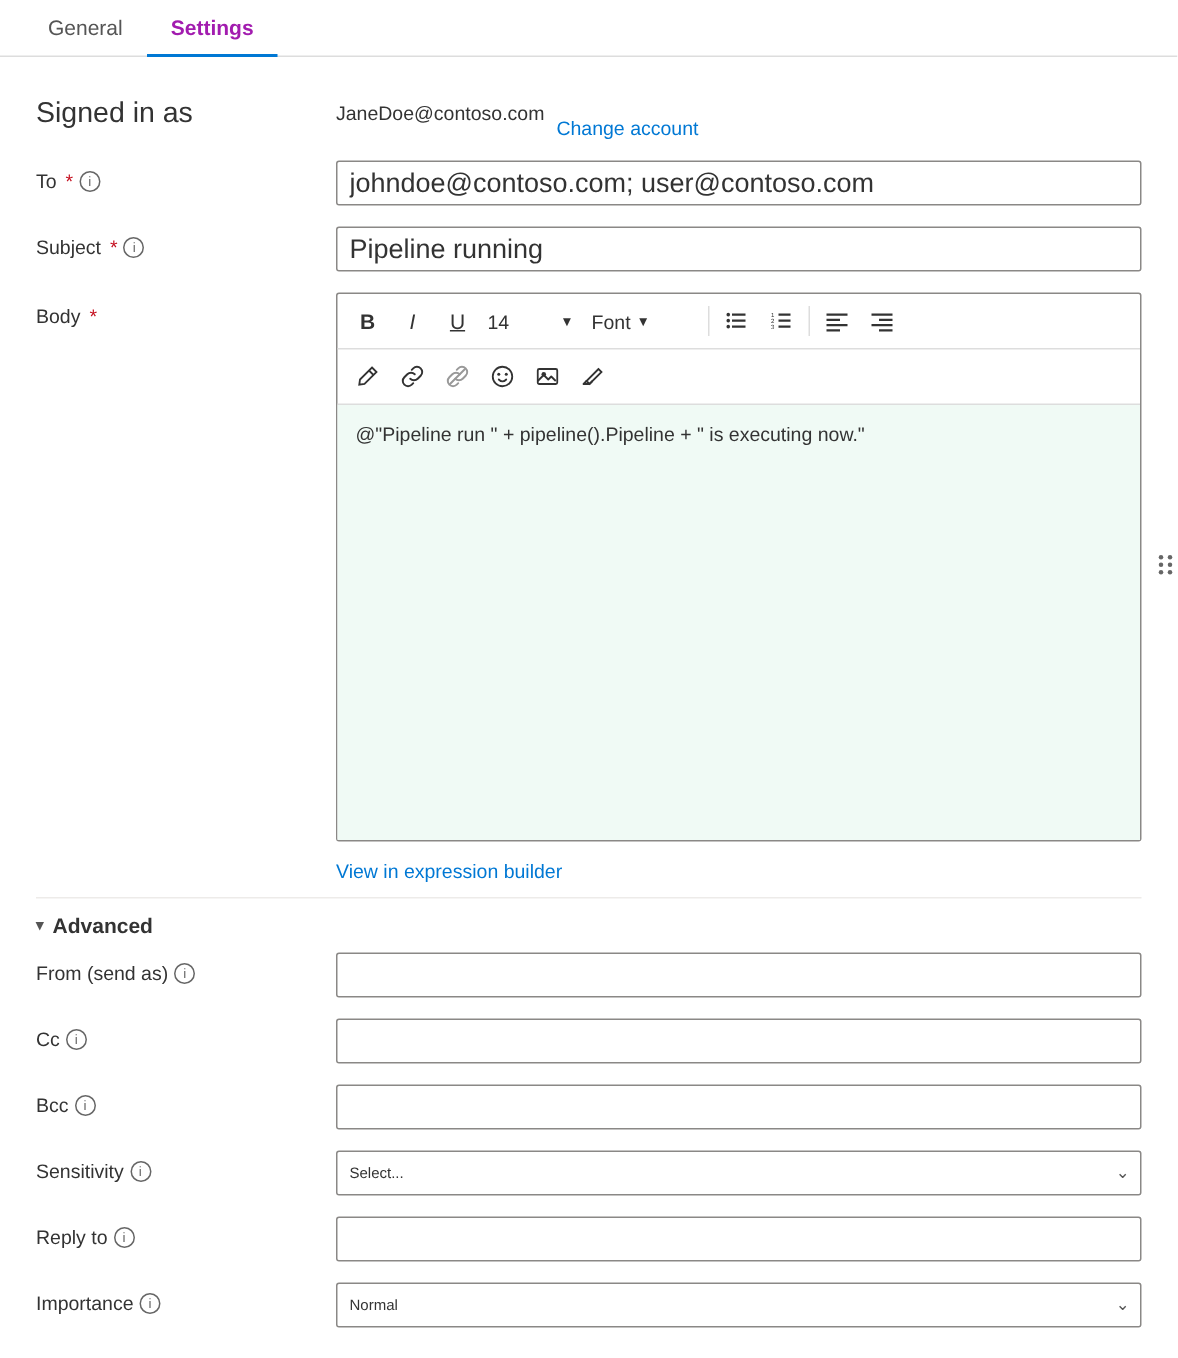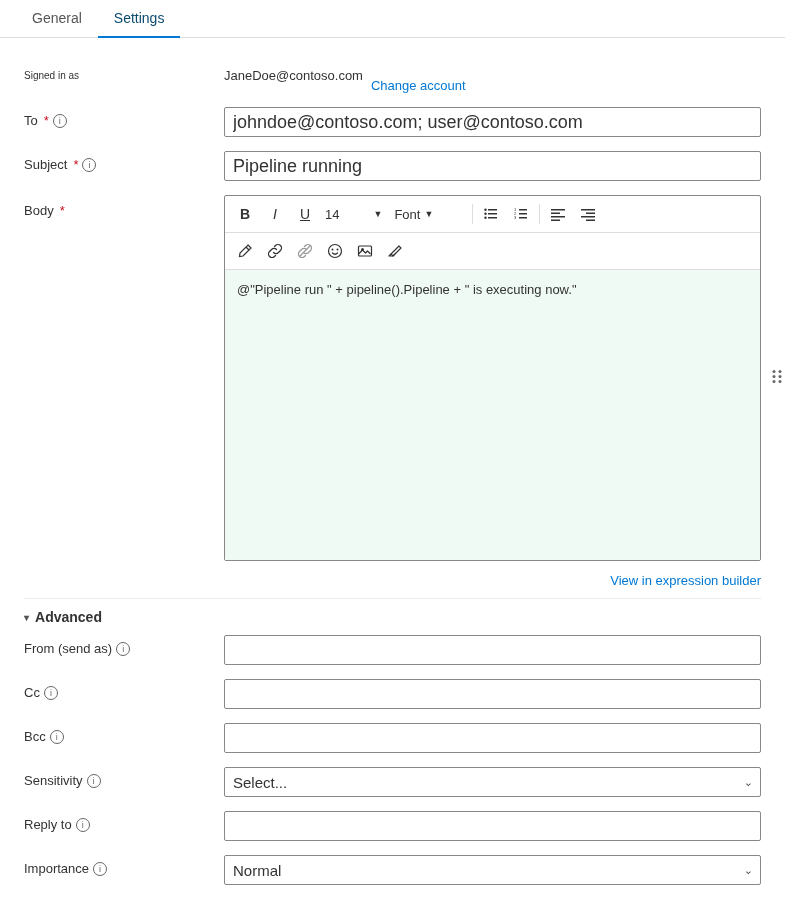--- a/index.html
+++ b/index.html
@@ -20,23 +20,23 @@
     }
     .tab {
       padding: 10px 16px;
       cursor: pointer;
       font-size: 14px;
       color: #555;
       border-bottom: 2px solid transparent;
       margin-bottom: -1px;
     }
     .tab.active {
-      color: #0c4a6e;
+      color: #a21caf;
       border-bottom: 2px solid #0078d4;
-      font-weight: 400;
+      font-weight: 700;
     }
 
     
     .content {
       padding: 20px 24px;
     }
 
     
     .form-row {
       display: flex;
@@ -75,21 +75,21 @@
     }
 
     
     .signed-in-row {
       display: flex;
       align-items: center;
       margin-bottom: 14px;
     }
     .signed-in-label {
       width: 200px;
-      font-size: 10px;
+      font-size: 19px;
       color: #333;
     }
     .signed-in-value {
       font-size: 13px;
       color: #333;
       margin-right: 8px;
     }
     .change-account-link {
       color: #0078d4;
       font-size: 13px;
@@ -241,21 +241,21 @@
     .select-control {
       position: relative;
       width: 100%;
     }
     .select-control select {
       width: 100%;
       height: 30px;
       border: 1px solid #8a8886;
       border-radius: 2px;
       padding: 4px 28px 4px 8px;
-      font-size: 15px;
+      font-size: 10px;
       color: #333;
       background: #fff;
       appearance: none;
       -webkit-appearance: none;
       cursor: pointer;
       outline: none;
     }
     .select-chevron {
       position: absolute;
       right: 8px;
@@ -438,21 +438,21 @@
           <circle cx="13" cy="5" r="1.5" fill="#666"></circle>
           <circle cx="7" cy="10" r="1.5" fill="#666"></circle>
           <circle cx="13" cy="10" r="1.5" fill="#666"></circle>
           <circle cx="7" cy="15" r="1.5" fill="#666"></circle>
           <circle cx="13" cy="15" r="1.5" fill="#666"></circle>
         </svg>
       </div>
     </div>
   </div>
 
-  <div style="padding-left:200px;margin-bottom:10px;text-align:right;">
+  <div style="padding-left:200px;margin-bottom:10px;">
     <a class="expression-builder-link">View in expression builder</a>
   </div>
 
   <div class="advanced-section">
     <div class="advanced-header">
       <span class="chevron-icon">▾</span>
       <span>Advanced</span>
     </div>
 
     <div class="form-row">

